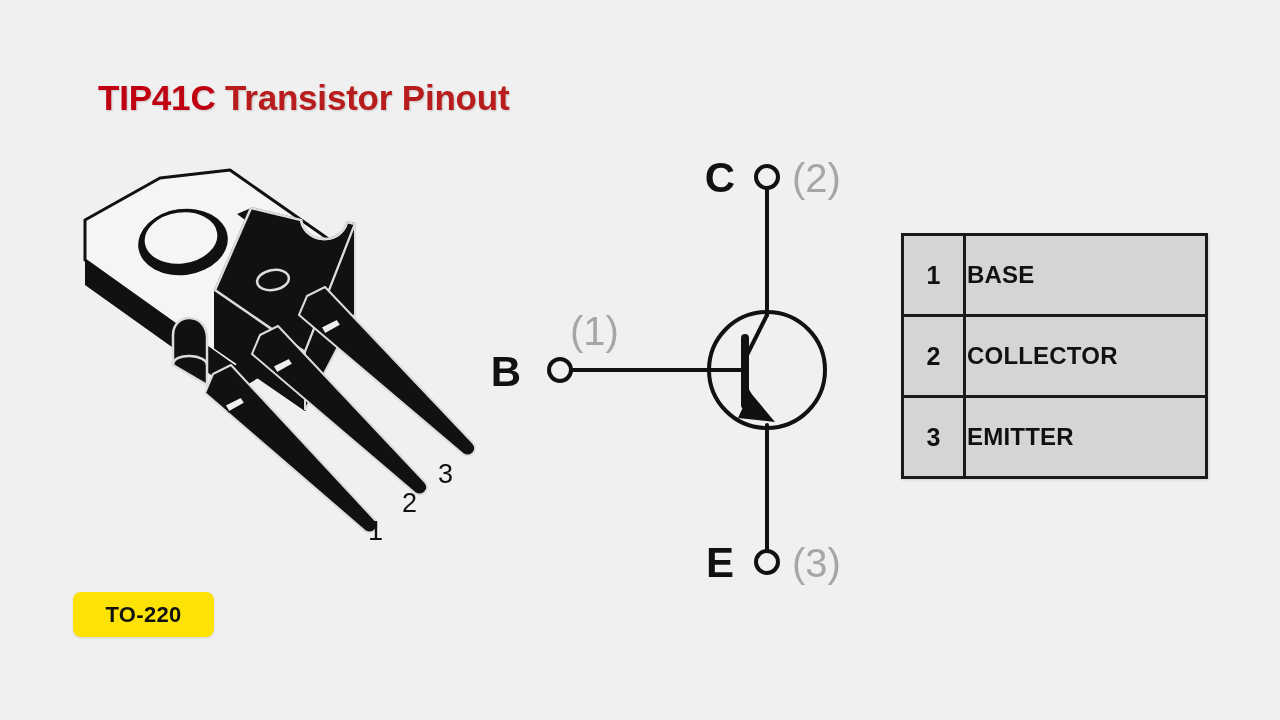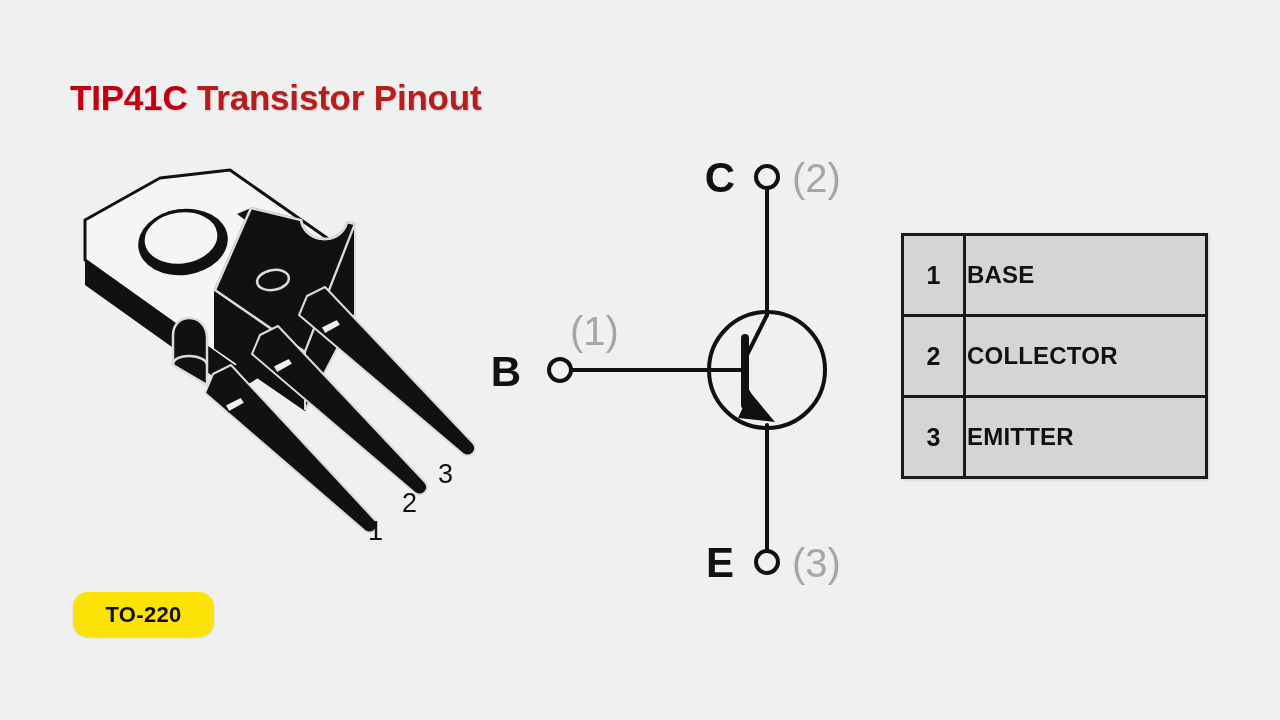--- a/index.html
+++ b/index.html
@@ -28,34 +28,35 @@
     left: 70px;
     top: 78px;
     font-size: 35px;
     font-weight: bold;
     letter-spacing: -0.2px;
     white-space: nowrap;
     text-shadow: 1px 1px 2px rgba(0,0,0,0.18);
   }
   #title .red {
     color: #C00011;
+    margin-left: 28px;
   }
   #title .dark {
     color: #b91c1c;
   }
 
   
   #badge {
     position: absolute;
     left: 73px;
     top: 592px;
     width: 141px;
     height: 45px;
     background: #FCE205;
-    border-radius: 15px;
+    border-radius: 8px;
     display: flex;
     align-items: center;
     justify-content: center;
     box-shadow: 0 1px 2px rgba(0,0,0,0.12);
   }
   #badge span {
     font-size: 22px;
     font-weight: bold;
     color: #111111;
     letter-spacing: 0.3px;

